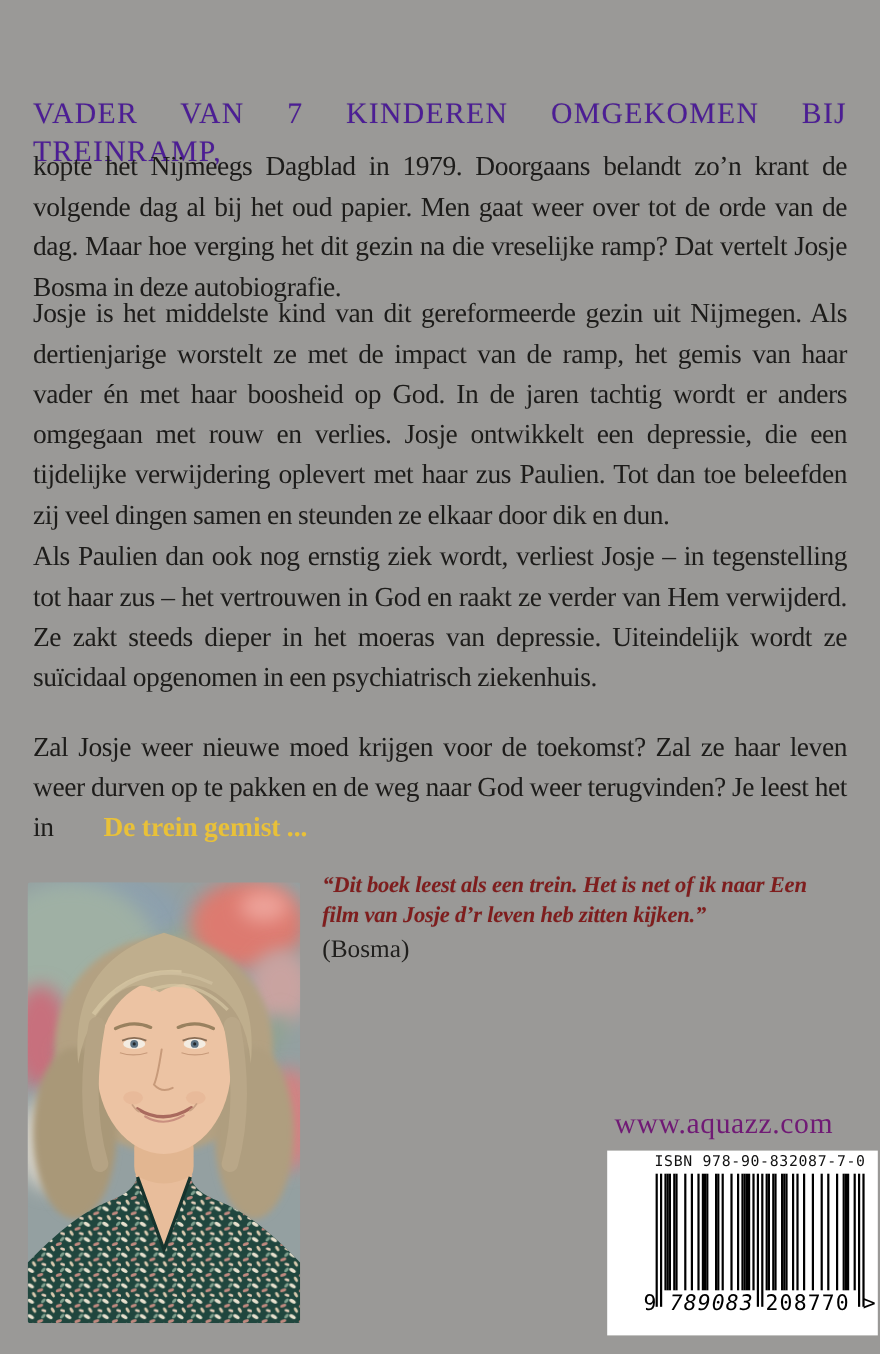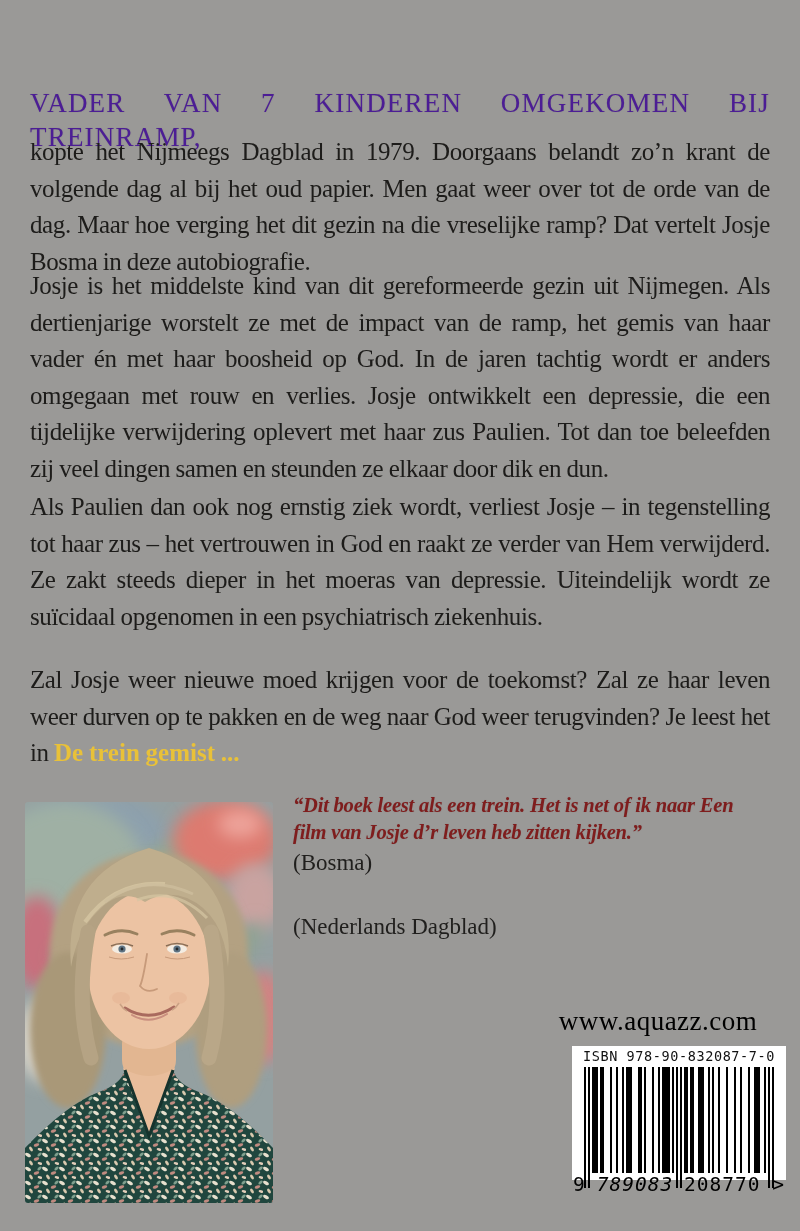--- a/index.html
+++ b/index.html
@@ -24,21 +24,21 @@
   .para{
     position:absolute;left:30px;width:740px;
     color:#1d1c1a;font-size:25px;line-height:36.6px;
     letter-spacing:-0.4px;word-spacing:-0.5px;
     text-align:justify;
   }
   .para.p1{top:134px;}
   .para.p2{top:268px;}
   .para.p3{top:489px;}
   .para.p4{top:662px;}
-  .gold{color:#e9c138;font-weight:bold;letter-spacing:0;}
+  .gold{color:#e9c138;font-weight:bold;letter-spacing:0;margin-left:40px;}
   
   .photo-frame{
     position:absolute;left:25px;top:802px;width:248px;height:401px;
     border-radius:3px;overflow:hidden;
   }
   .quotes{
     position:absolute;left:293px;top:792px;width:478px;
   }
   .quote-text{
     color:#7f1d1d;font-weight:bold;font-style:italic;
@@ -46,26 +46,27 @@
     margin:0;
     text-shadow:0 0 1px rgba(90,90,90,.3);
   }
   .quote-attr{
     color:#201f1d;font-size:23px;line-height:27px;margin:3px 0 0 0;
   }
   .quote-block{margin:0 0 37px 0;}
   
   .website{
     position:absolute;left:540px;top:1006px;width:236px;
-    text-align:center;color:#000000;font-size:27px;letter-spacing:0.5px;
+    text-align:center;color:#701a75;font-size:27px;letter-spacing:0.5px;
   }
   
   .isbn-box{
-    position:absolute;left:572px;top:1046px;width:214px;height:134px;
+    position:absolute;left:552px;top:1046px;width:214px;height:168px;
     background:#ffffff;
+    padding-left:32px;
   }
   .isbn-label{
     font-family:"DejaVu Sans Mono", monospace;
     font-size:13.5px;letter-spacing:0.6px;color:#111;
     text-align:center;padding-top:2px;white-space:nowrap;
   }
   .barcode-wrap{position:relative;width:190px;margin:3px auto 0 auto;height:132px;}
   .bars{display:flex;align-items:flex-start;height:132px;}
   .bar{width:2px;height:106px;}
   .bar.on{background:#000;}
@@ -166,21 +167,20 @@
       <path d="M100,268 L124,334 L148,268" stroke="#16332d" stroke-width="3" fill="none"></path>
     </svg>
   </div>
 
   <div class="quotes">
     <div class="quote-block">
       <p class="quote-text">“Dit boek leest als een trein. Het is net of ik naar Een film van Josje d’r leven heb zitten kijken.”</p>
       <p class="quote-attr">(Bosma)</p>
     </div>
     <div class="quote-block">
-      <p class="quote-attr">(Nederlands Dagblad)</p>
     </div>
   </div>
 
   <div class="website">www.aquazz.com</div>
 
   <div class="isbn-box">
     <div class="isbn-label">ISBN 978-90-832087-7-0</div>
     <div class="barcode-wrap">
       <div class="bars">
           <div class="bar on tall"></div>

